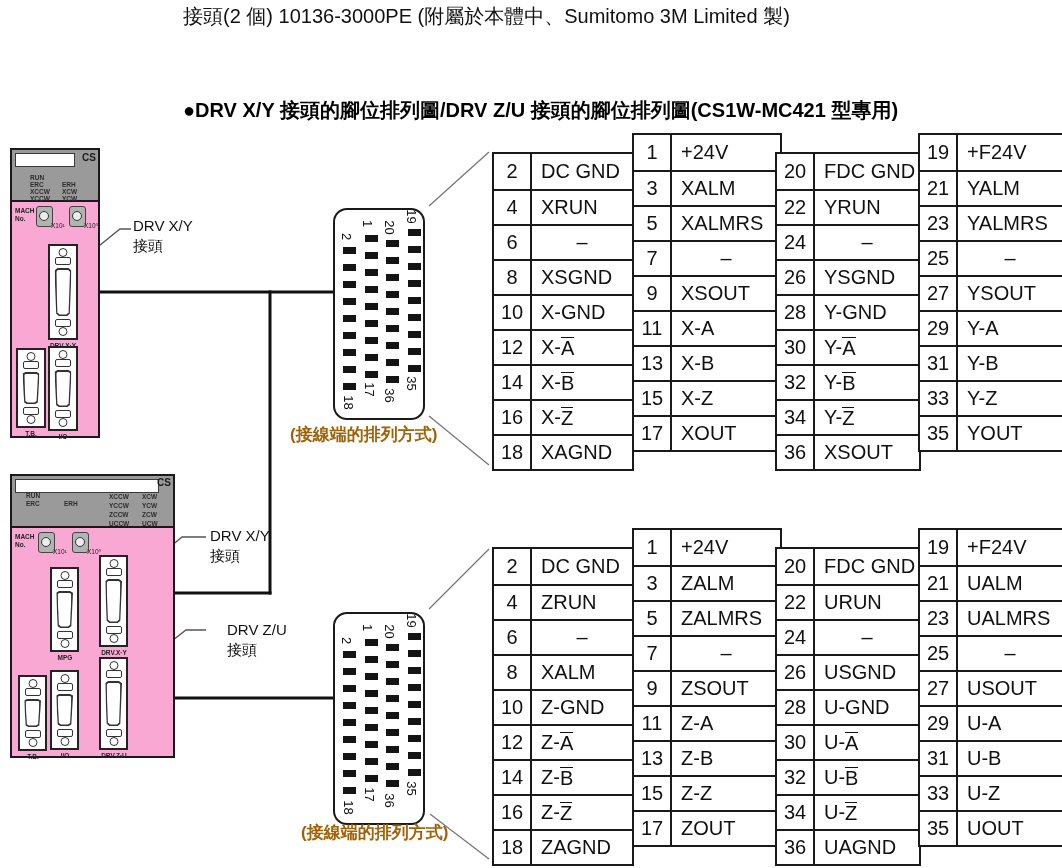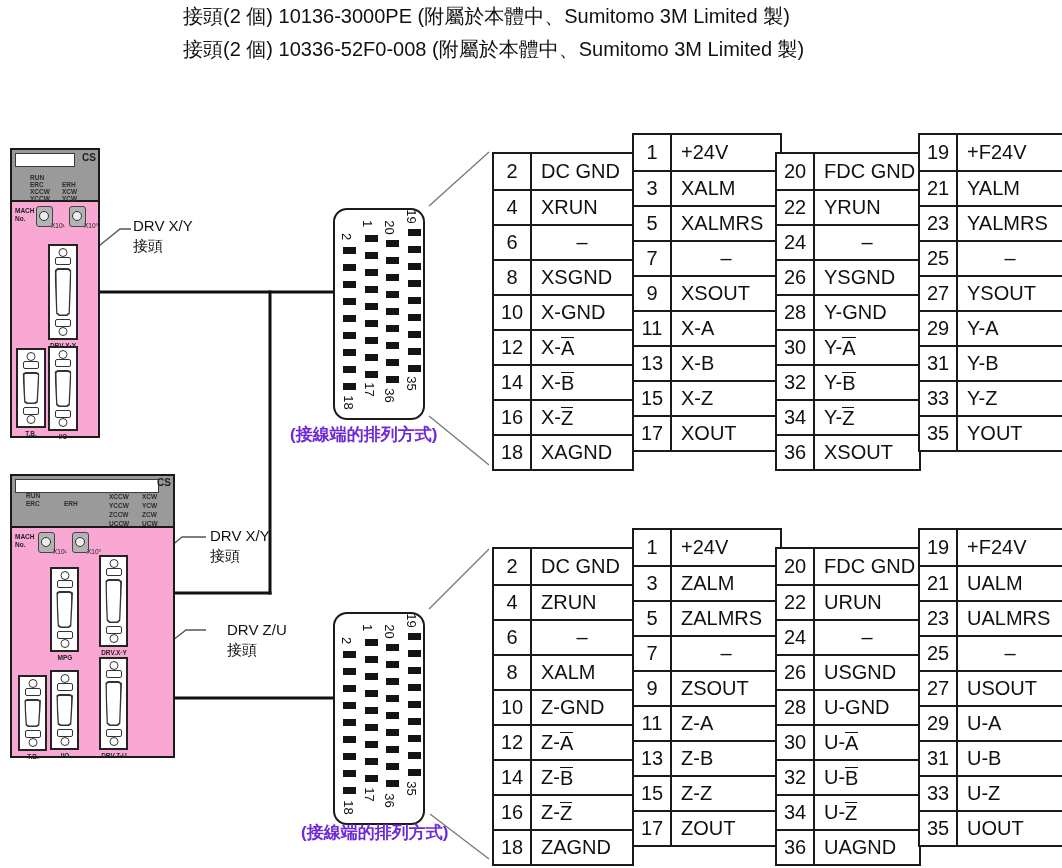--- a/index.html
+++ b/index.html
@@ -31,38 +31,38 @@
   .c-dsub i{position:absolute;left:1.5px;right:1.5px;top:1.5px;bottom:1.5px;transform:none;background:#fff;
           clip-path:polygon(18% 0,82% 0,100% 5%,90% 95%,75% 100%,25% 100%,10% 95%,0 5%);}
   .connlabel{position:absolute;font-size:6.5px;font-weight:bold;color:#222;text-align:center;white-space:nowrap;}
   
   .callout{position:absolute;font-size:15px;line-height:20px;color:#111;white-space:nowrap;}
   
   .pindiag{position:absolute;width:88px;border:2px solid #1a1a1a;border-radius:14px;background:#fff;box-sizing:content-box;}
   .pincol{position:absolute;display:flex;flex-direction:column;gap:9.6px;}
   .pincol .dash{width:13px;height:7.4px;background:#141414;}
   .pinnum{position:absolute;font-size:13px;line-height:13px;color:#111;transform:rotate(90deg);transform-origin:center;white-space:nowrap;}
-  .caption{position:absolute;font-size:17px;font-weight:bold;color:#6d28d9;white-space:nowrap;}
+  .caption{position:absolute;font-size:17px;font-weight:bold;color:#a16207;white-space:nowrap;}
   .note{position:absolute;font-size:16px;color:#111;white-space:nowrap;}
   
   .ptable{position:absolute;border:2px solid #1a1a1a;background:#fff;box-sizing:content-box;}
   .prow{display:flex;height:35px;box-sizing:border-box;}
   .prow + .prow{border-top:2px solid #1a1a1a;}
   .pnum{width:38px;flex:0 0 38px;border-right:2px solid #1a1a1a;display:flex;align-items:center;justify-content:center;font-size:20px;box-sizing:border-box;}
   .psig{flex:1;display:flex;align-items:center;padding-left:9px;font-size:20px;box-sizing:border-box;}
   .psig.center{justify-content:center;padding-left:0;}
   .bar{display:inline-block;border-top:1.8px solid #111;line-height:1.02;}
 </style>
 </head>
 <body>
 
 <div id="page">
 
   <div class="abs toptext" style="left:183px;top:3px;">接頭(2 個) 10136-3000PE (附屬於本體中、Sumitomo 3M Limited 製)</div>
-  <div class="abs toptext" style="left:183px;top:36px;">接頭(2 個) 10336-52F0-008 (附屬於本體中、Sumitomo 3M Limited 製)</div>
+  <div class="abs heading" style="left:183px;top:97px;">●DRV X/Y 接頭的腳位排列圖/DRV Z/U 接頭的腳位排列圖(CS1W-MC421 型專用)</div>
 
   <svg id="wires" width="1062" height="868" viewBox="0 0 1062 868">
     <line x1="63" y1="292" x2="333" y2="292" stroke="#111" stroke-width="3"></line>
     <line x1="270" y1="290.5" x2="270" y2="594.5" stroke="#111" stroke-width="3"></line>
     <line x1="122" y1="593" x2="271.5" y2="593" stroke="#111" stroke-width="3"></line>
     <line x1="122" y1="698" x2="333" y2="698" stroke="#111" stroke-width="3"></line>
     <polyline points="74,266 120,229 131,229" fill="none" stroke="#555" stroke-width="1.3"></polyline>
     <polyline points="126,584 182,537 206,537" fill="none" stroke="#555" stroke-width="1.3"></polyline>
     <polyline points="124,678 186,630 206,630" fill="none" stroke="#555" stroke-width="1.3"></polyline>
     <line x1="429" y1="206" x2="489" y2="152" stroke="#777" stroke-width="1.3"></line>

